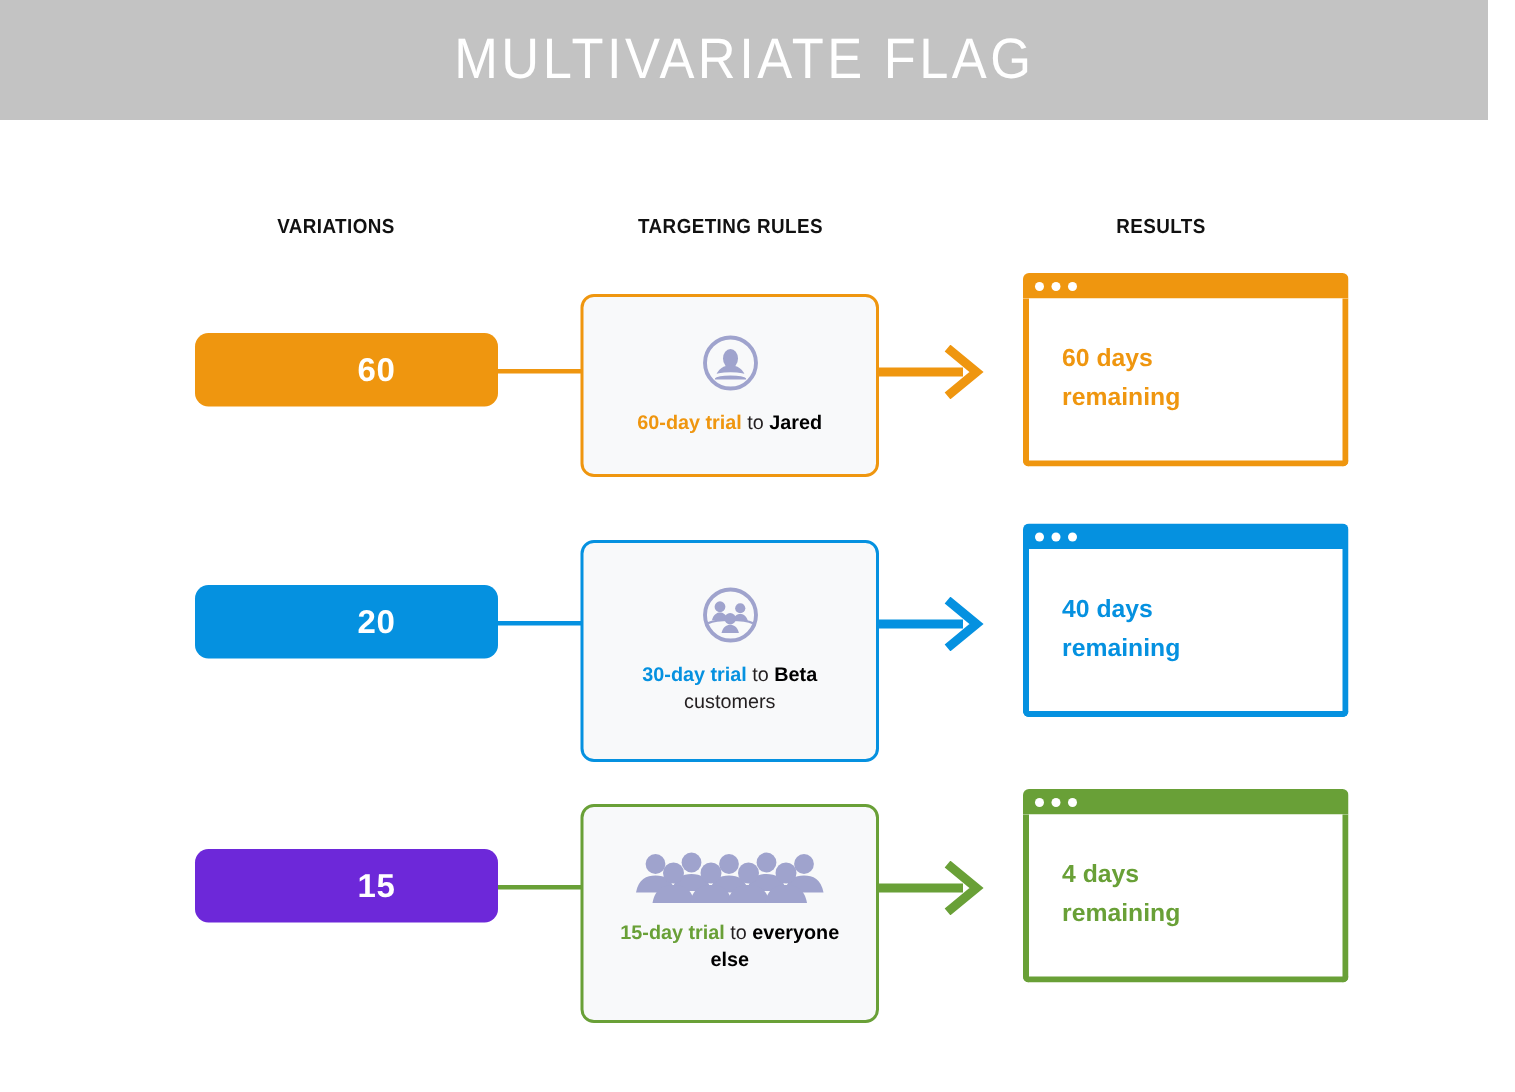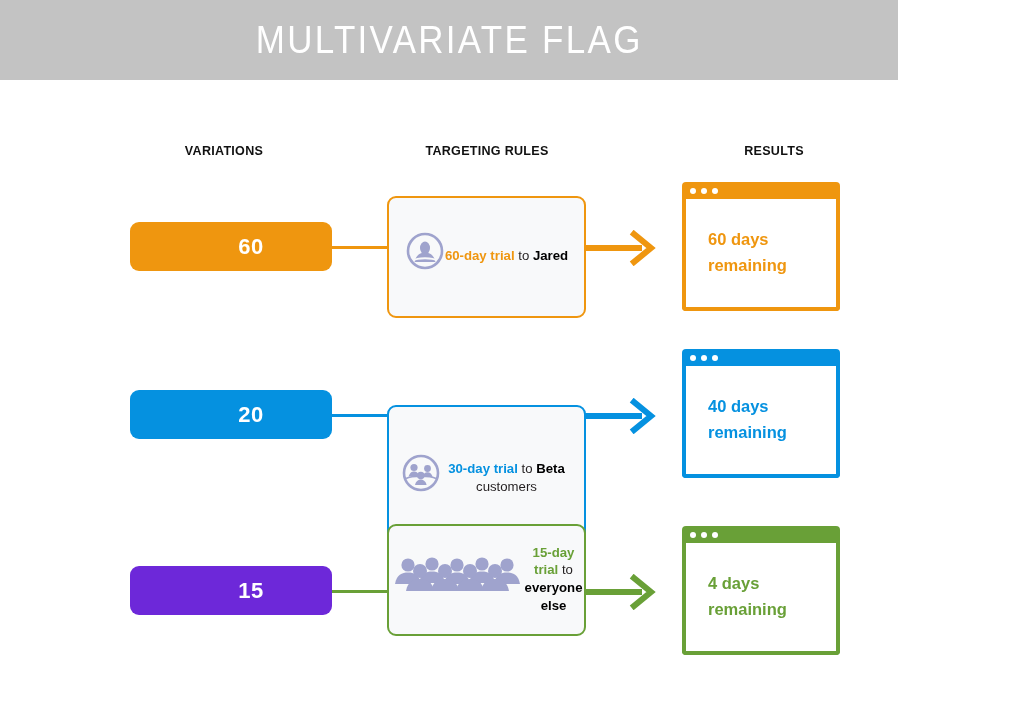--- a/index.html
+++ b/index.html
@@ -15,21 +15,21 @@
     position: relative;
     overflow: hidden;
     font-family: "Liberation Sans", sans-serif;
     color: #231f20;
   }
 
   
   .header-band {
     position: absolute;
     left: 0; top: 0;
-    width: 898px;
+    width: 992px;
     height: 80px;
     background: #c3c3c3;
     display: flex;
     align-items: center;
     justify-content: center;
   }
   .header-title {
     color: #ffffff;
     font-size: 38px;
     letter-spacing: 2.5px;
@@ -96,27 +96,28 @@
 
   
   .rule-card {
     position: absolute;
     left: 387px;
     width: 199px;
     background: #f8f9fa;
     border-radius: 9px;
     border: 2px solid #cccccc;
     display: flex;
+    flex-direction: column;
     align-items: center;
     justify-content: center;
     padding: 10px 12px 12px;
   }
   .row.r0 .rule-card { top: 36px;  height: 122px; }
-  .row.r1 .rule-card { top: 32px;  height: 148px; margin-top: 45px; }
-  .row.r2 .rule-card { top: 20px;  height: 112px; }
+  .row.r1 .rule-card { top: 32px;  height: 148px; }
+  .row.r2 .rule-card { top: 32px;  height: 146px; }
 
   .rule-icon {
     display: block;
     margin-bottom: 6px;
   }
   .rule-text {
     font-size: 13.2px;
     line-height: 1.33;
     text-align: center;
     color: #231f20;
@@ -129,21 +130,21 @@
   .arrow {
     position: absolute;
     left: 584px;
     top: 70px;
   }
 
   
   .result-window {
     position: absolute;
     left: 682px;
-    width: 158px;
+    width: 217px;
     border-radius: 4px;
     overflow: hidden;
   }
   .row.r0 .result-window { top: 22px; height: 129px; }
   .row.r1 .result-window { top: 21px; height: 129px; }
   .row.r2 .result-window { top: 22px; height: 129px; }
 
   .win-titlebar {
     height: 17px;
     display: flex;

